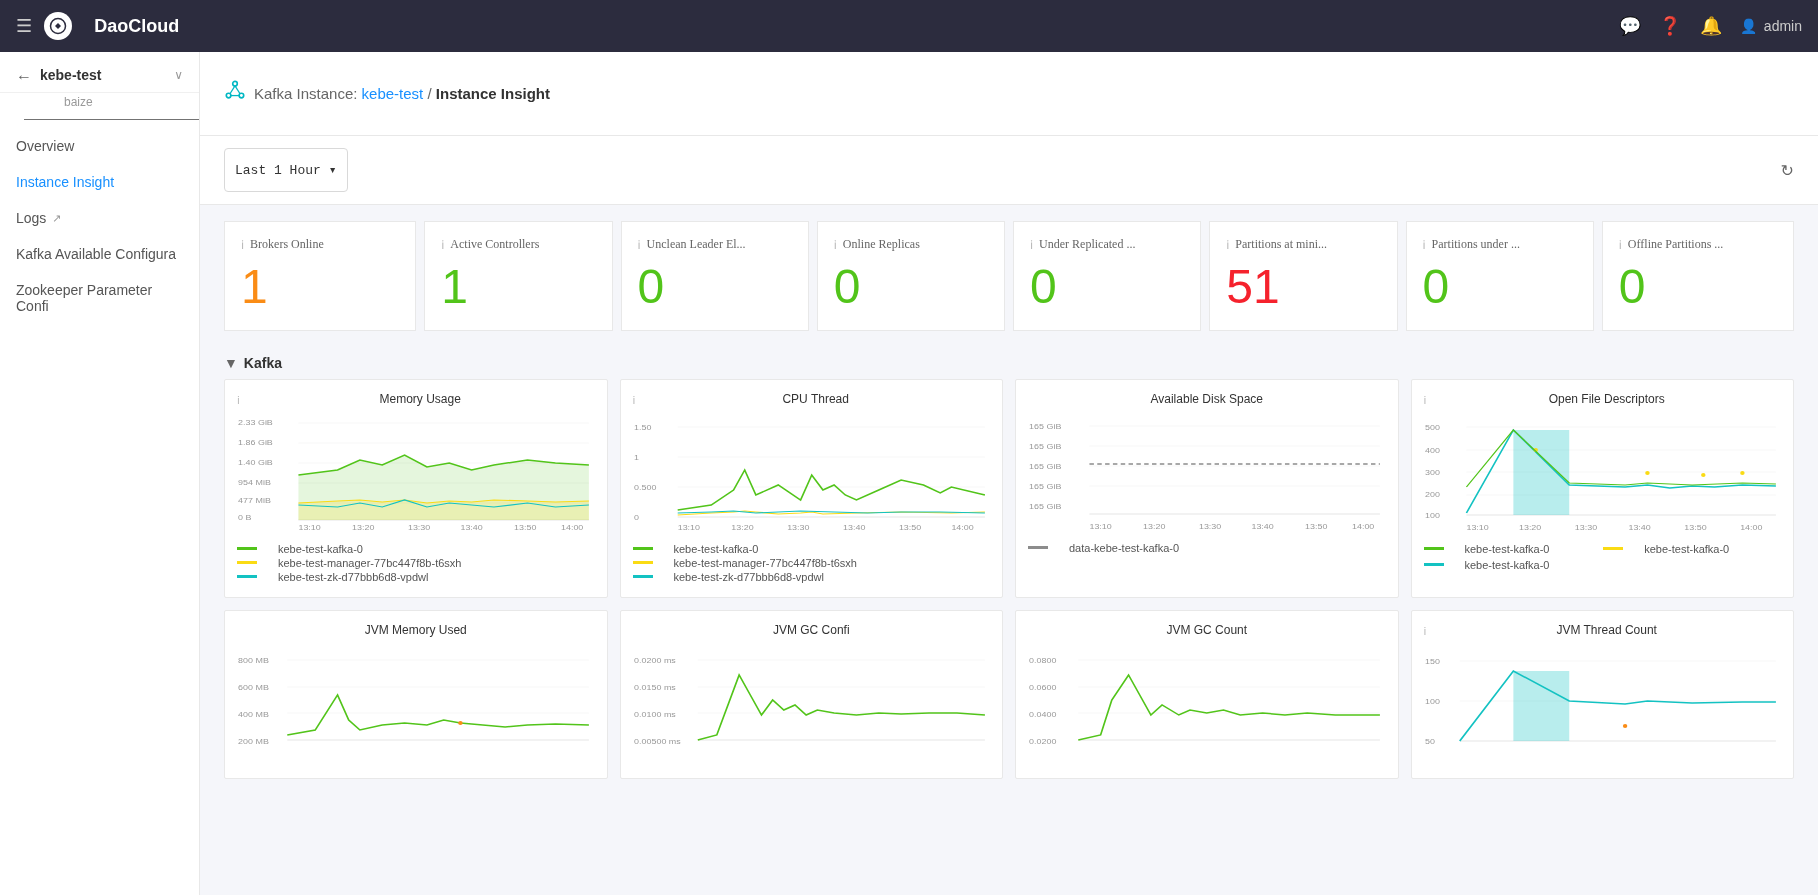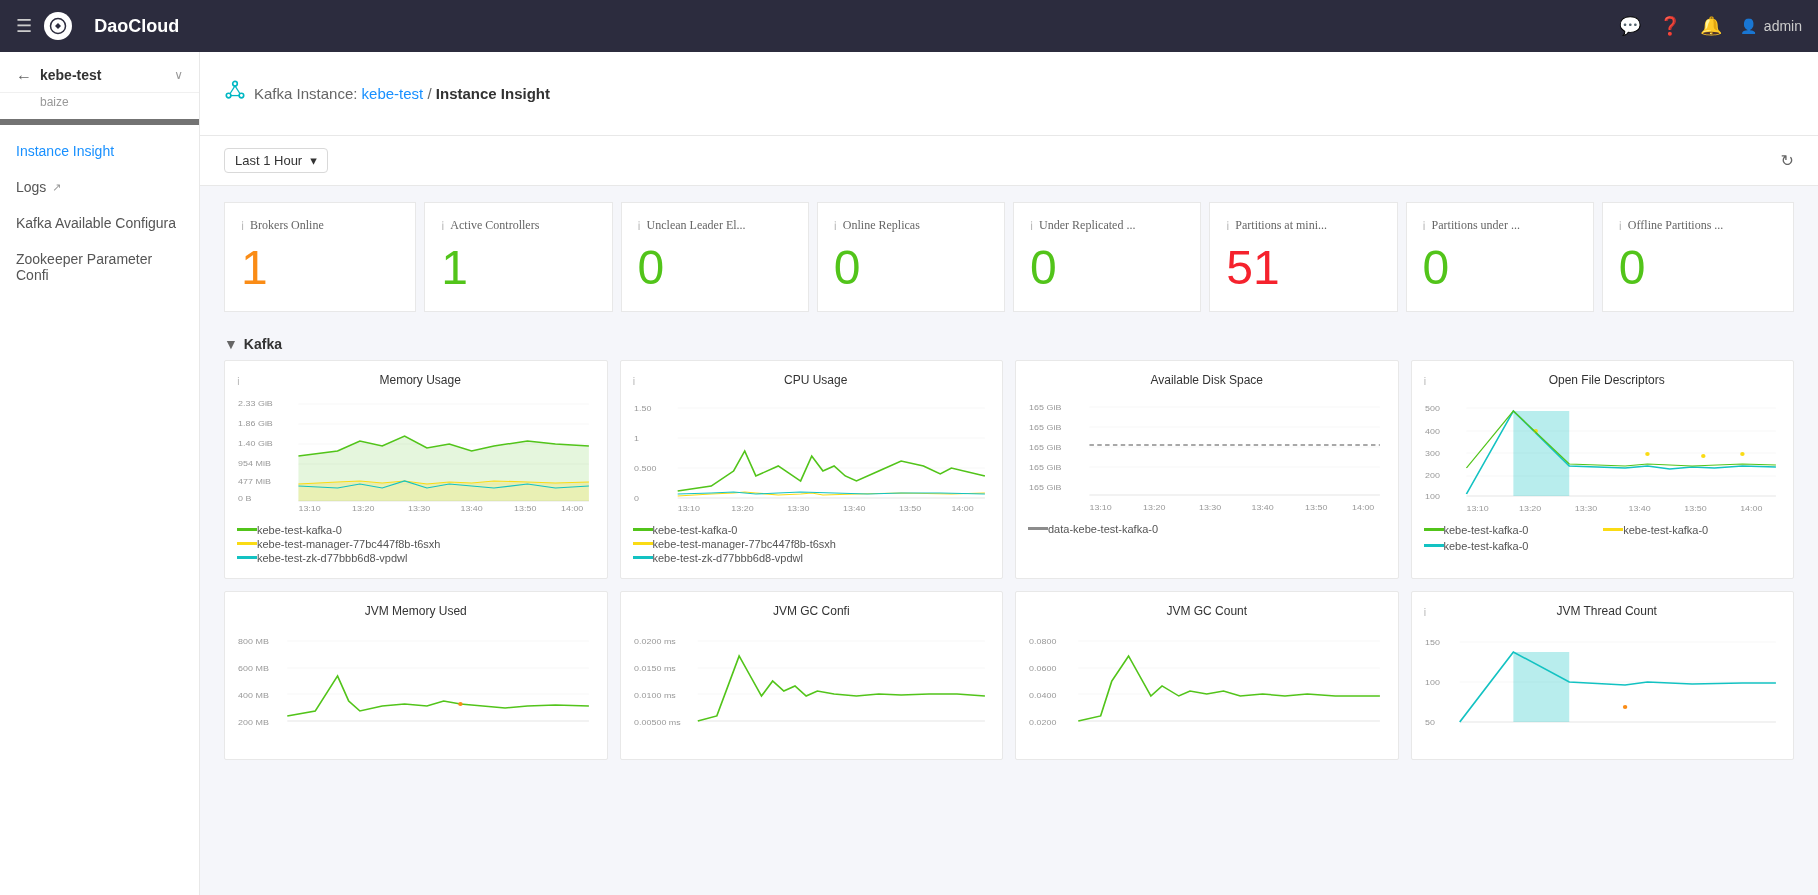--- a/index.html
+++ b/index.html
@@ -41,21 +41,21 @@
     .sidebar-instance {
       padding: 14px 16px 8px;
       display: flex;
       align-items: center;
       gap: 8px;
       border-bottom: 1px solid #f0f0f0;
     }
     .sidebar-instance .back-arrow { cursor: pointer; color: #666; font-size: 16px; }
     .sidebar-instance .instance-name { font-size: 14px; font-weight: 600; flex: 1; }
     .sidebar-instance .chevron { color: #999; font-size: 12px; }
-    .sidebar-sub { font-size: 12px; color: #999; padding: 2px 16px 10px 40px; border-bottom: 6px solid #737373; }
+    .sidebar-sub { font-size: 12px; color: #999; padding: 2px 16px 10px 40px; border-bottom: 1px solid #737373; margin-left: 24px; }
     .sidebar-nav { padding: 8px 0; }
     .sidebar-item {
       padding: 10px 16px;
       font-size: 14px;
       color: #555;
       cursor: pointer;
       display: flex;
       align-items: center;
       gap: 6px;
     }
@@ -81,25 +81,26 @@
       display: flex;
       align-items: center;
       justify-content: space-between;
       border-bottom: 1px solid #e8e8e8;
     }
     .time-select {
       display: flex;
       align-items: center;
       border: 1px solid #d9d9d9;
       border-radius: 4px;
-      padding: 4px 10px;
+      padding: 13px 10px;
       font-size: 13px;
       cursor: pointer;
       background: #fff;
       gap: 8px;
+      font-family: Liberation Mono, monospace;
     }
     .refresh-btn { cursor: pointer; color: #666; font-size: 16px; }
 
     
     .metrics-row {
       display: grid;
       grid-template-columns: repeat(8, 1fr);
       gap: 0;
       padding: 16px 24px;
       background: #f5f6fa;
@@ -148,21 +149,21 @@
       background: #fff;
       border: 1px solid #e8e8e8;
       border-radius: 2px;
       padding: 12px;
     }
     .chart-title-row { display: flex; align-items: center; gap: 6px; margin-bottom: 8px; }
     .chart-info-icon { color: #bbb; font-size: 11px; }
     .chart-title { font-size: 12px; font-weight: 500; text-align: center; flex: 1; color: #333; }
     .chart-area { width: 100%; height: 120px; position: relative; }
     .chart-legend { margin-top: 8px; font-size: 11px; color: #555; }
-    .legend-item { display: flex; align-items: center; gap: 0; margin-bottom: 2px; }
+    .legend-item { display: flex; align-items: center; gap: 21px; margin-bottom: 2px; }
     .legend-color { width: 20px; height: 3px; flex-shrink: 0; }
     .legend-color.green { background: #52c41a; }
     .legend-color.yellow { background: #fadb14; }
     .legend-color.cyan { background: #13c2c2; }
     .legend-color.gray { background: #8c8c8c; }
 
     svg.chart-svg { width: 100%; height: 100%; }
 
     .y-axis-label { font-size: 9px; fill: #999; }
   </style>
@@ -196,20 +197,23 @@
 <div class="main-layout">
 
   <aside class="sidebar">
     <div class="sidebar-instance">
       <span class="back-arrow">←</span>
       <span class="instance-name">kebe-test</span>
       <span class="chevron">∨</span>
     </div>
     <div class="sidebar-sub">baize</div>
     <nav class="sidebar-nav">
+      <div class="sidebar-item">
+        <span>Overview</span>
+      </div>
       <div class="sidebar-item active">
         <span>Instance Insight</span>
       </div>
       <div class="sidebar-item">
         <span>Logs</span>
         <span class="ext-icon">↗</span>
       </div>
       <div class="sidebar-item">
         <span>Kafka Available Configura</span>
       </div>
@@ -373,21 +377,21 @@
           <div class="legend-item">
               <div class="legend-color cyan"></div>
               <span>kebe-test-zk-d77bbb6d8-vpdwl</span>
             </div>
         </div>
       </div>
 
       <div class="chart-card">
         <div class="chart-title-row">
           <span class="chart-info-icon">ℹ</span>
-          <span class="chart-title">CPU Usage</span>
+          <span class="chart-title">CPU Thread</span>
         </div>
         <div class="chart-area">
           <svg class="chart-svg" viewBox="0 0 320 120" preserveAspectRatio="none">
             <text x="1" y="15" style="font-size:8px;fill:#999">1.50</text>
             <text x="1" y="45" style="font-size:8px;fill:#999">1</text>
             <text x="1" y="75" style="font-size:8px;fill:#999">0.500</text>
             <text x="1" y="105" style="font-size:8px;fill:#999">0</text>
             <line x1="40" y1="12" x2="315" y2="12" stroke="#f0f0f0" stroke-width="0.5"></line>
             <line x1="40" y1="42" x2="315" y2="42" stroke="#f0f0f0" stroke-width="0.5"></line>
             <line x1="40" y1="72" x2="315" y2="72" stroke="#f0f0f0" stroke-width="0.5"></line>

